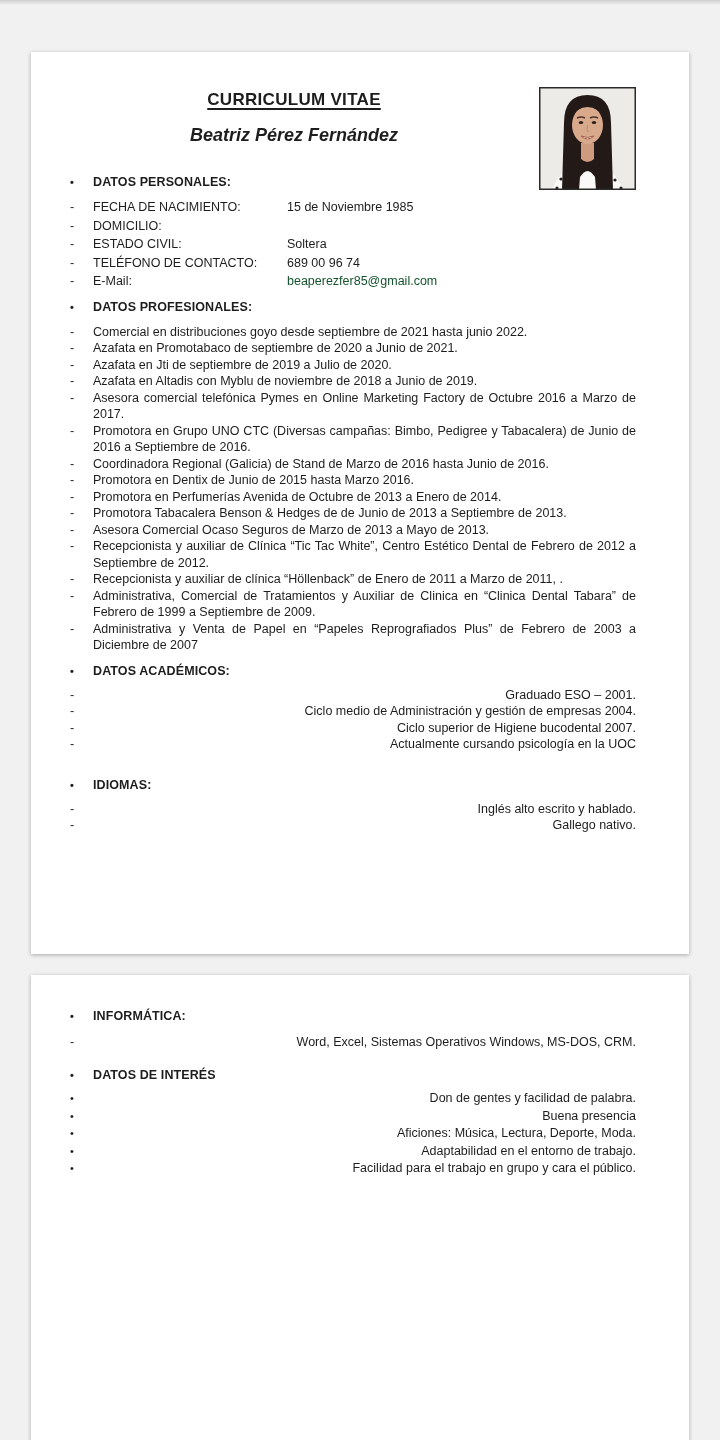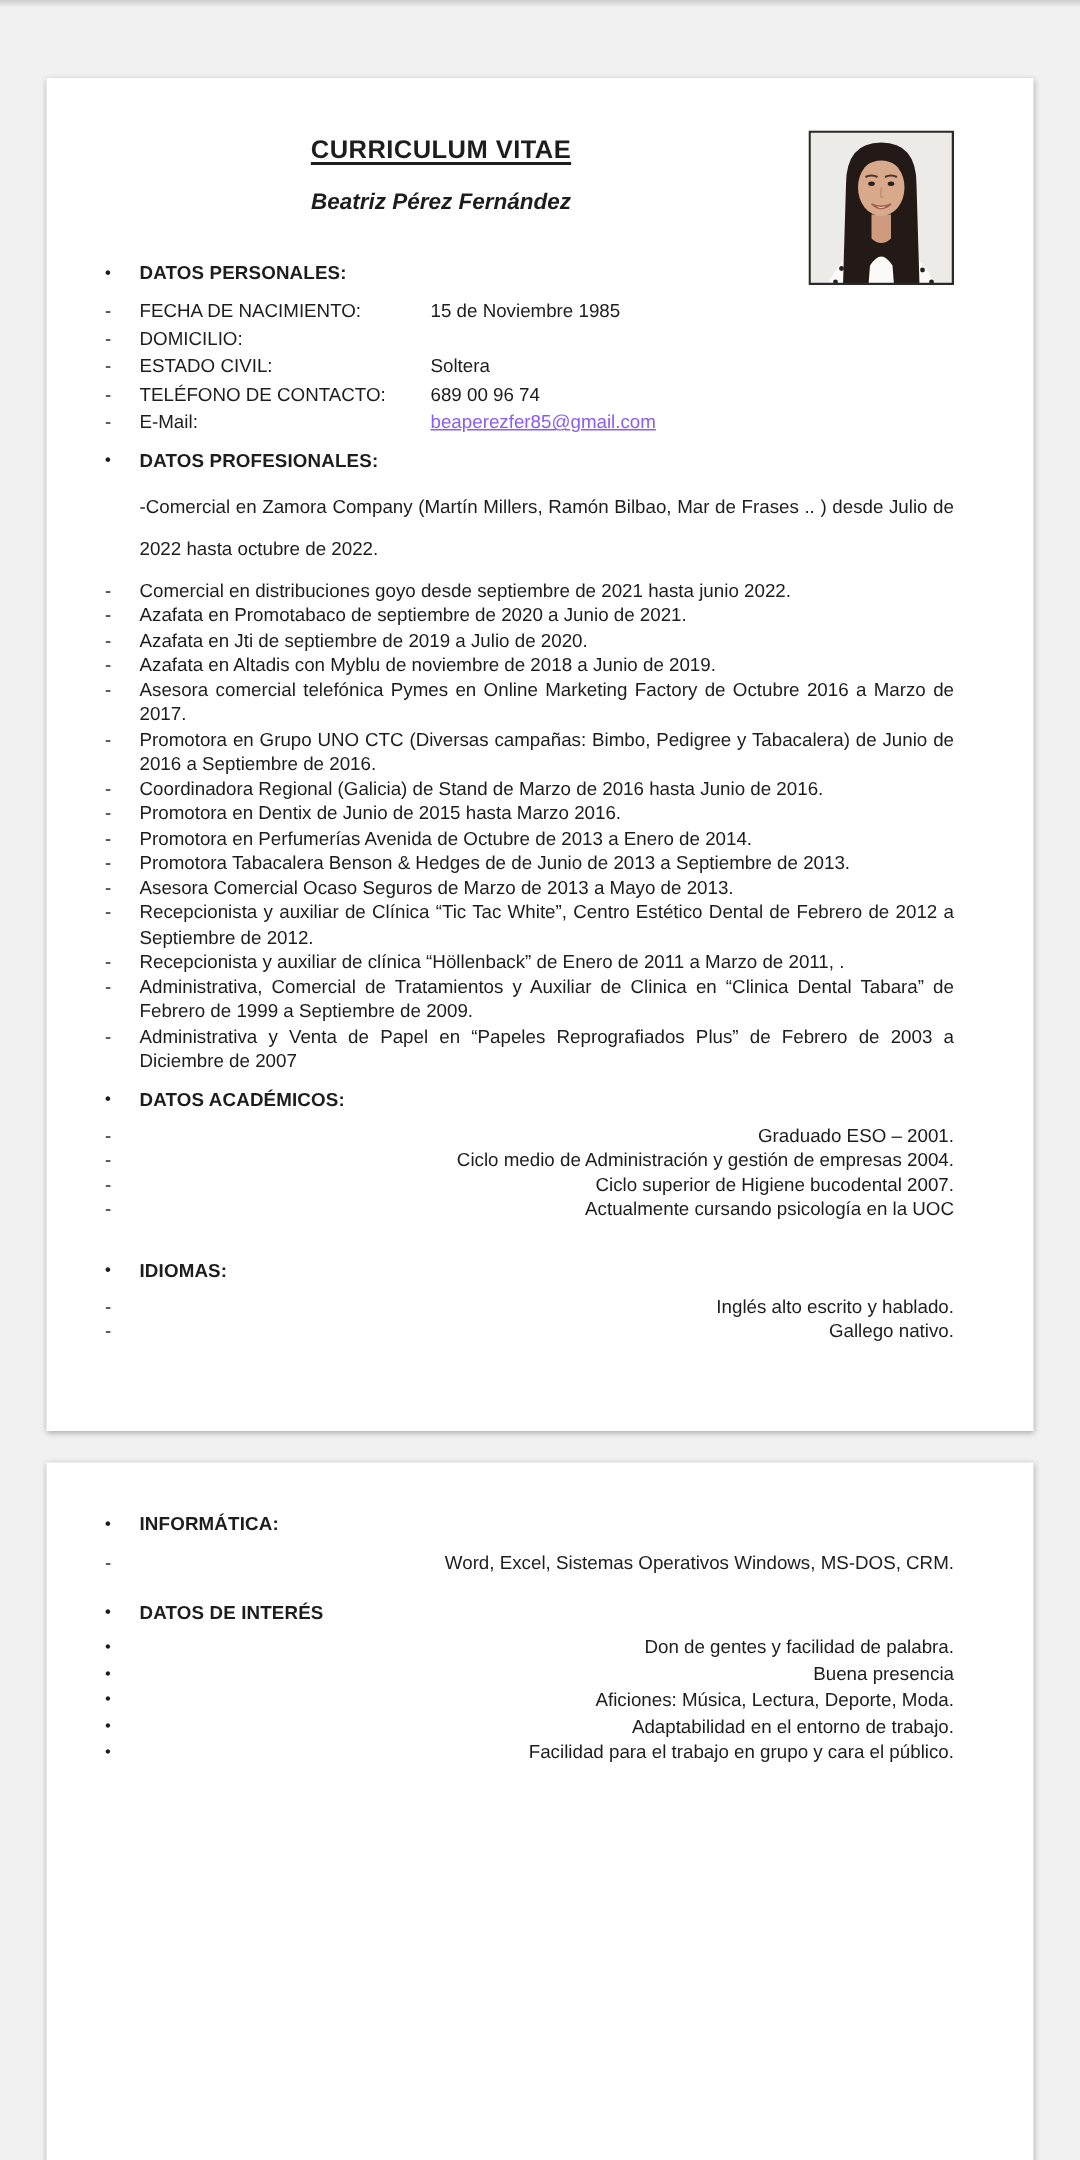--- a/index.html
+++ b/index.html
@@ -24,38 +24,38 @@
   .page-2{top:975px;height:920px;}
   .inner{padding:36px 53px 0 39px;position:relative;}
   .inner-p2{padding:33px 53px 0 39px;position:relative;}
 
   .headings{margin-left:23px;width:402px;text-align:center;}
   .title{
     font-size:17px;font-weight:bold;letter-spacing:.3px;
     text-decoration:underline;text-decoration-thickness:2px;text-underline-offset:3px;
     margin-top:1px;line-height:21px;
   }
-  .subtitle{font-size:15px;font-weight:bold;font-style:italic;margin-top:16px;line-height:18px;}
+  .subtitle{font-size:18px;font-weight:bold;font-style:italic;margin-top:16px;line-height:18px;}
 
   .photo-frame{
     position:absolute;top:35px;right:53px;width:97px;height:103px;
   }
   .photo-frame svg{display:block;}
 
   .sec-header{display:flex;font-weight:bold;font-size:12.5px;line-height:17px;letter-spacing:.1px;}
   .marker{width:23px;flex:none;}
   .b-mark{font-size:11px;}
 
   .li{display:flex;font-size:12.5px;line-height:16.5px;}
   .li .text{flex:1;text-align:justify;}
   .li .text.no-just{text-align:right;}
 
   .prow{display:flex;font-size:12.5px;line-height:18.5px;}
   .prow .label{width:194px;flex:none;}
-  .email-link{color:#8b5cf6;text-decoration:underline;cursor:pointer;}
+  .email-link{color:#14532d;cursor:pointer;}
 
   .para{margin-left:23px;font-size:12.5px;line-height:28px;text-align:justify;}
 
   .sec-personal{margin-top:30px;}
   .prows{margin-top:7px;}
   .sec-prof{margin-top:8px;}
   .paras{margin-top:8px;}
   .work{margin-top:6px;}
   .sec-acad{margin-top:9px;}
   .acad-list{margin-top:7px;}
@@ -147,21 +147,20 @@
           <span class="label">E-Mail:</span>
           <a class="value email-link">beaperezfer85@gmail.com</a>
         </div>
       </div>
 
       <div class="sec-header sec-prof">
         <span class="marker b-mark">•</span>
         <span>DATOS PROFESIONALES:</span>
       </div>
       <div class="paras">
-        <div class="para">-Comercial en Zamora Company (Martín Millers, Ramón Bilbao, Mar de Frases .. ) desde Julio de 2022 hasta octubre de 2022.</div>
       </div>
       <div class="work">
         <div class="li">
             <span class="marker">-</span>
             <span class="text">Comercial en distribuciones goyo desde septiembre de 2021 hasta junio 2022.</span>
           </div>
         <div class="li">
             <span class="marker">-</span>
             <span class="text">Azafata en Promotabaco de septiembre de 2020 a Junio de 2021.</span>
           </div>

